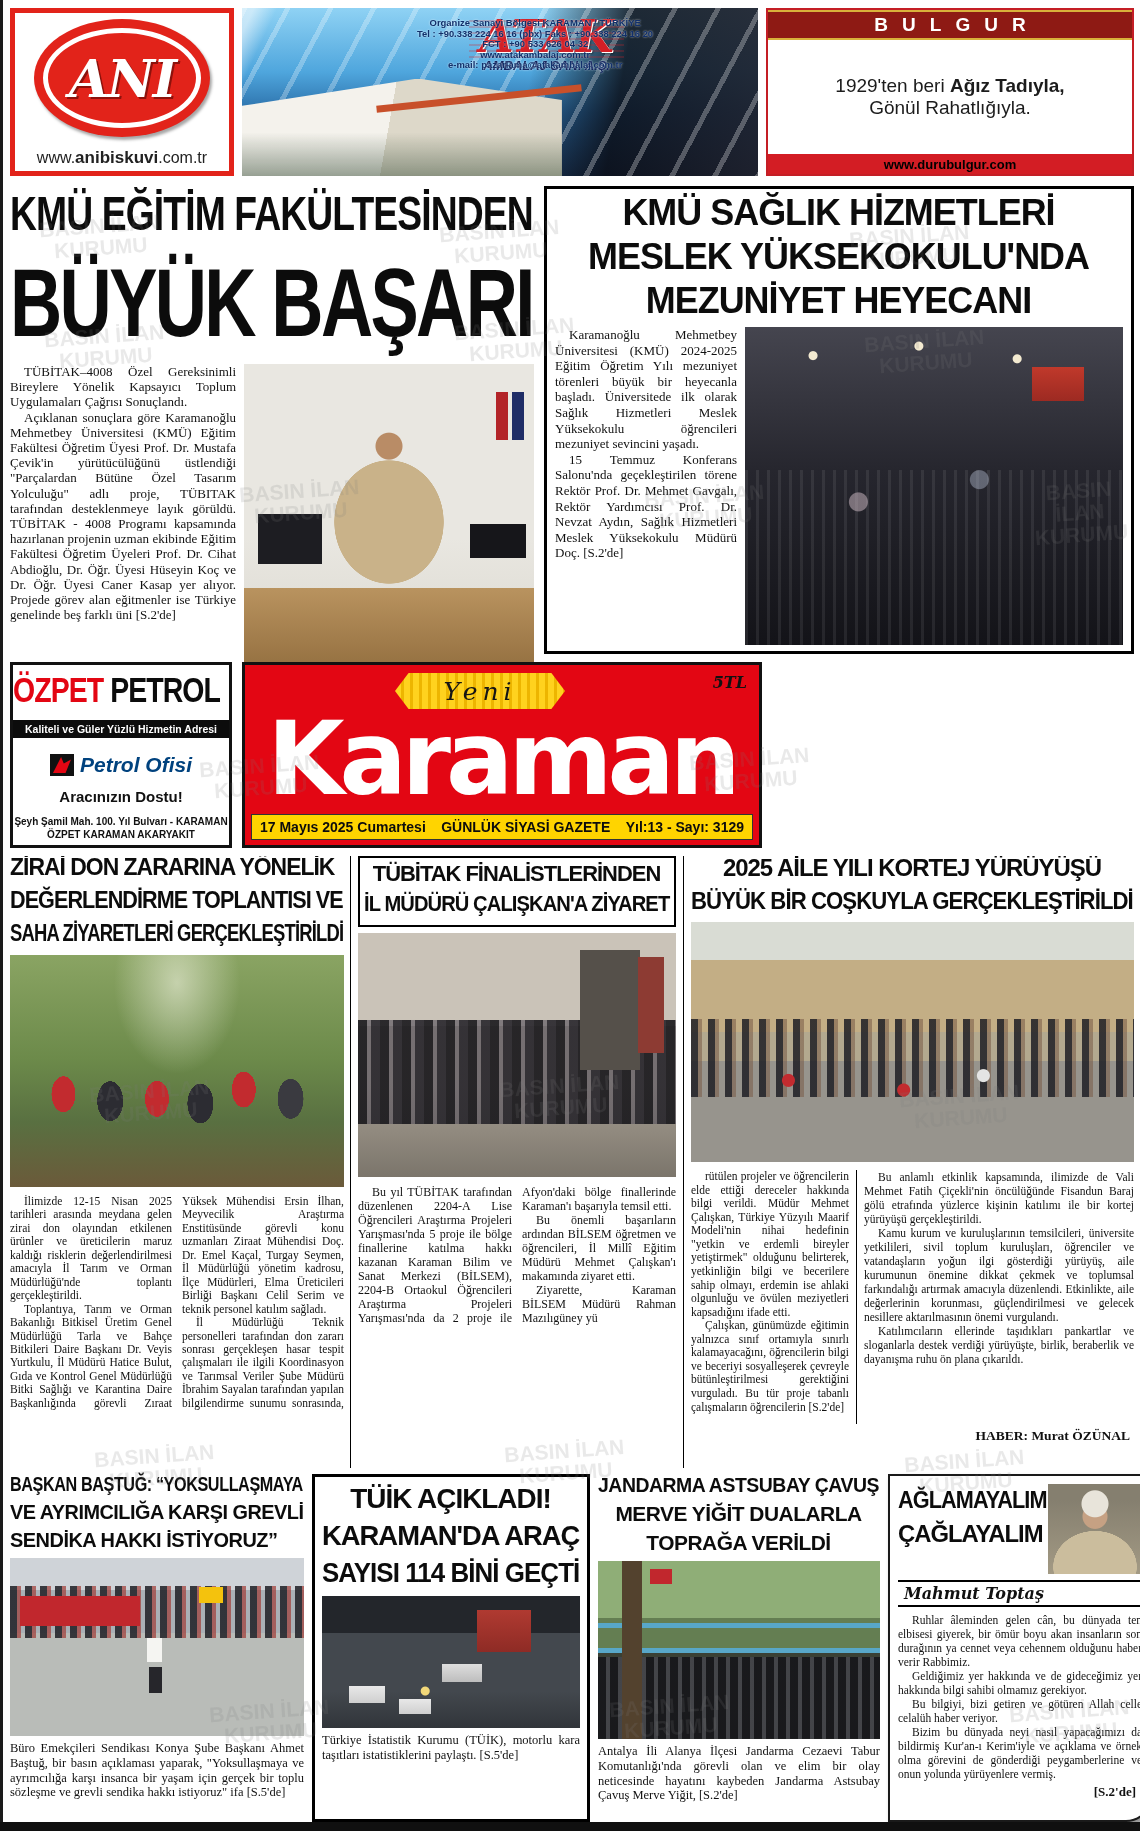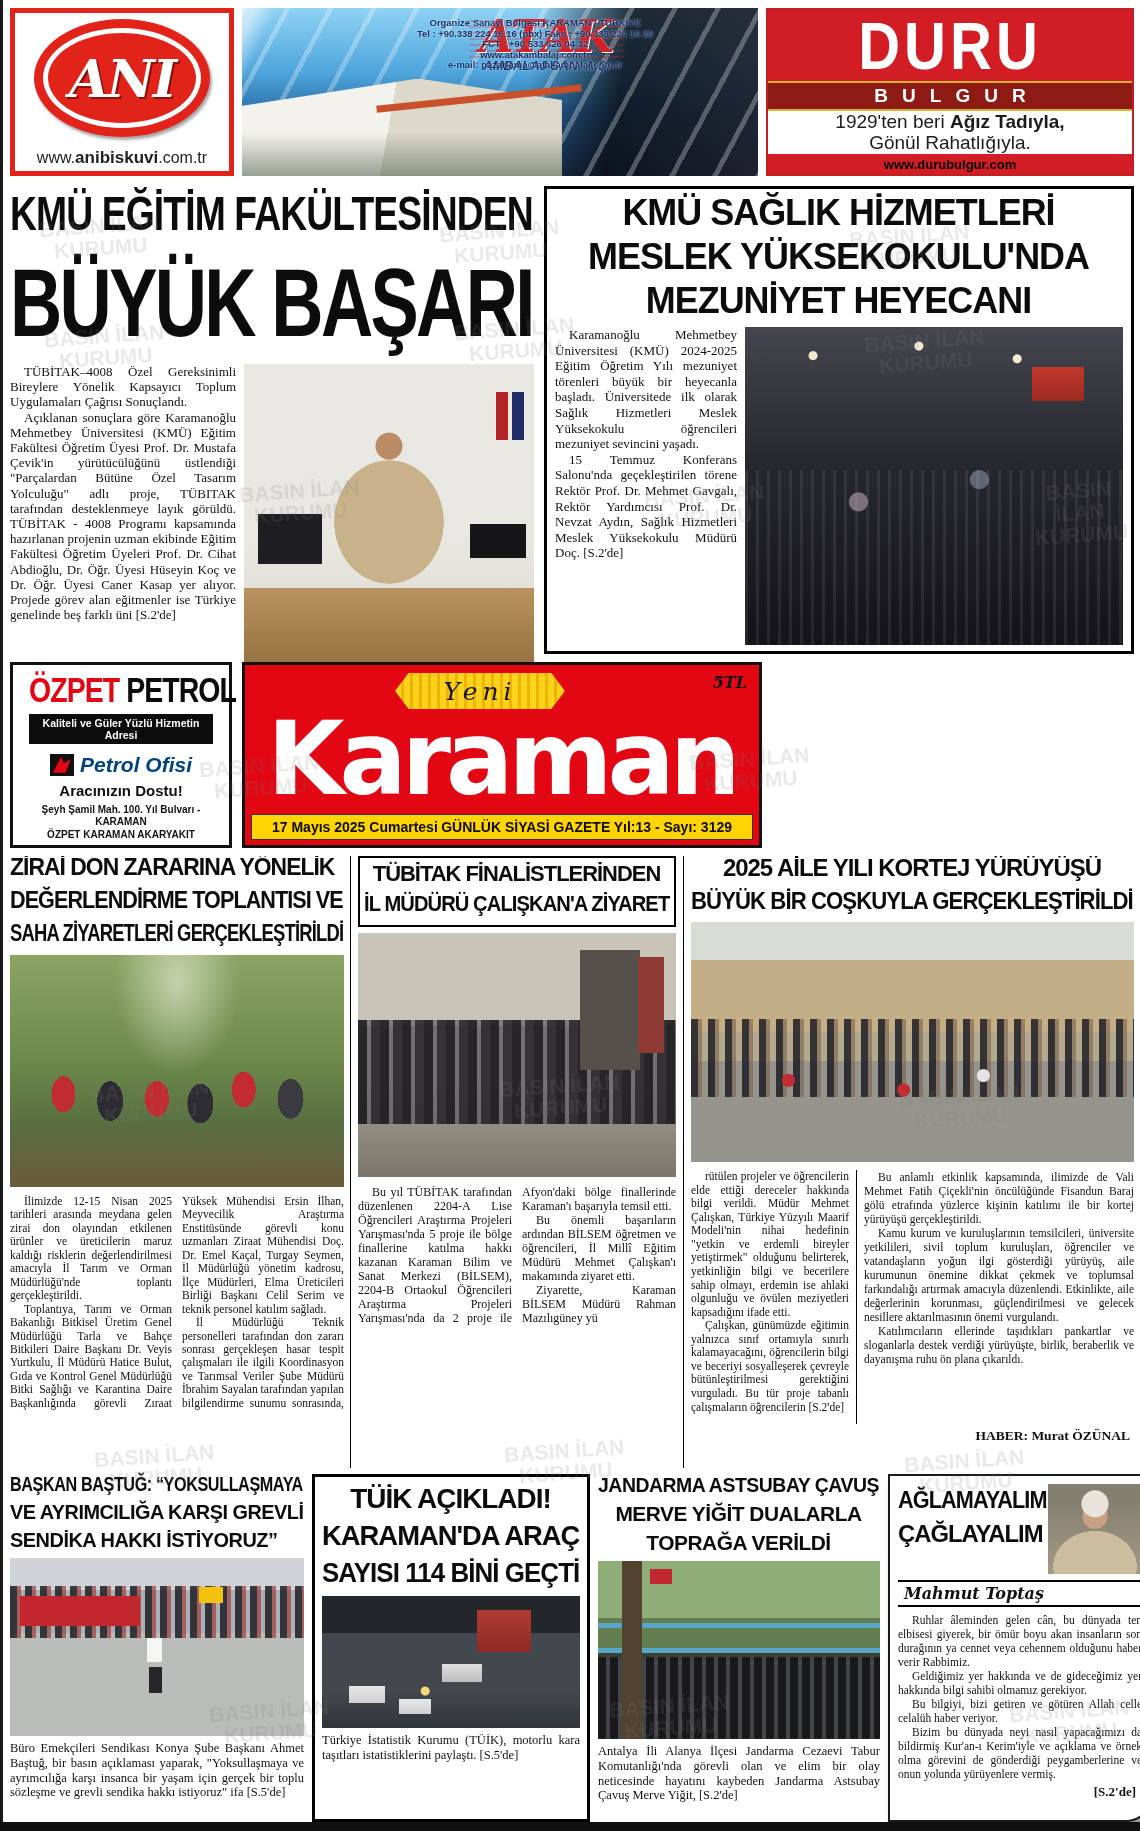--- a/index.html
+++ b/index.html
@@ -101,42 +101,42 @@
       radial-gradient(circle at 72% 10%, #f3ead0 0 4px, rgba(0,0,0,0) 5px),
       radial-gradient(circle at 30% 55%, rgba(210,190,200,.5) 0 9px, rgba(0,0,0,0) 10px),
       radial-gradient(circle at 62% 48%, rgba(190,200,220,.4) 0 9px, rgba(0,0,0,0) 10px),
       repeating-linear-gradient(90deg, rgba(255,255,255,.08) 0 3px, rgba(0,0,0,0) 3px 11px),
       linear-gradient(180deg, #45454f 0%, #26262e 45%, #131318 100%);
     background-size:52px 34px,auto,auto,auto,auto,auto,100% 55%,100% 100%;
     background-position:88% 14%,0 0,0 0,0 0,0 0,0 0,bottom,0 0; background-repeat:no-repeat; }
 
   
   .mastrow { position:absolute; top:662px; left:10px; width:1124px; height:186px; display:flex; gap:10px; }
-  .ad-ozpet { width:222px; border:3px solid #111; background:#fff; padding:6px 16px 4px; text-align:center; display:flex; flex-direction:column; justify-content:space-between; }
+  .ad-ozpet { width:222px; border:3px solid #111; background:#fff; padding:6px 0 4px; text-align:center; display:flex; flex-direction:column; justify-content:space-between; }
   .ozpet-title { font-family:"Liberation Sans",sans-serif; font-weight:bold; font-size:30px; letter-spacing:-1px; --sy:1.15; }
   .ozpet-title .red { color:#e30613; } .ozpet-title .blk { color:#0c0c0c; }
   .ozpet-band { background:#0c0c0c; color:#fff; font-family:"Liberation Sans",sans-serif; font-weight:bold; font-size:10.5px; padding:3px 0; margin:4px 0; }
   .ozpet-po { display:flex; align-items:center; justify-content:center; gap:6px; }
   .po-logo { width:24px; height:22px; background:#111; position:relative; }
   .po-logo:before { content:""; position:absolute; inset:3px; background:#e30613; clip-path:polygon(0 100%, 45% 0, 60% 40%, 100% 15%, 70% 100%); }
   .po-text { font-family:"Liberation Sans",sans-serif; font-weight:bold; font-style:italic; font-size:21px; color:#00427e; }
   .ozpet-slogan { font-family:"Liberation Sans",sans-serif; font-weight:bold; font-size:15px; }
   .ozpet-addr { font-family:"Liberation Sans",sans-serif; font-weight:bold; font-size:10px; line-height:1.25; }
 
   .masthead { width:520px; position:relative; border:3px solid #111; background:#e30613; }
   .ribbon { position:absolute; top:8px; left:150px; width:170px; height:36px;
     background:repeating-linear-gradient(90deg,#ffd21e 0 6px,#edb500 6px 9px);
     clip-path:polygon(0 50%, 8% 0, 92% 0, 100% 50%, 92% 100%, 8% 100%);
     display:flex; align-items:center; justify-content:center; }
   .ribbon span { font-family:"DejaVu Serif",serif; font-style:italic; font-size:25px; color:#151515; letter-spacing:5px; }
   .mast-title { position:absolute; top:34px; left:0; width:100%; text-align:center;
     font-family:"DejaVu Sans",sans-serif; font-weight:bold; font-size:100px; color:#fff; letter-spacing:-5px; --sy:1.02; }
   .mast-price { position:absolute; top:8px; right:12px; font-family:"DejaVu Serif",serif; font-style:italic; font-weight:bold; font-size:16px; color:#111; }
   .dateline { position:absolute; left:6px; right:6px; bottom:5px; height:26px; background:#ffd400; border:1px solid #333;
-    display:flex; align-items:center; justify-content:space-between; padding:0 20px;
+    display:flex; align-items:center; justify-content:space-between; padding:0 8px;
     font-family:"Liberation Sans",sans-serif; font-weight:bold; font-size:14px; color:#0c0c0c; }
 
   .ad-saray { flex:1; border:3px solid #3db5e6; background:#fff; position:relative; overflow:hidden; }
   .saray-tri { position:absolute; left:26px; top:14px; width:0; height:0; border-left:62px solid transparent; border-right:62px solid transparent; border-bottom:118px solid #1c75bc; }
   .saray-snow { position:absolute; left:74px; top:26px; width:28px; height:16px; background:#fff; clip-path:polygon(50% 0,100% 100%,75% 60%,50% 100%,25% 55%,0 100%); }
   .saray-lion { position:absolute; left:64px; top:64px; width:48px; height:52px; background:#fff; border-radius:50% 50% 40% 40%; }
   .saray-lion:before { content:""; position:absolute; left:10px; top:10px; width:26px; height:30px; background:#1c75bc; border-radius:50% 50% 45% 45%; }
   .saray-text { position:absolute; left:160px; top:26px; width:190px; text-align:center; }
   .saray-brand { font-family:"DejaVu Serif",serif; font-style:italic; font-weight:bold; font-size:46px; color:#e8450a; text-shadow:-2px -2px 0 #ffd24a, 2px 2px 0 #a33300; }
   .saray-div { margin-top:6px; font-family:"Liberation Sans",sans-serif; font-weight:bold; font-size:15px; color:#2aa9e0; letter-spacing:8px; text-indent:8px; }
@@ -269,23 +269,20 @@
       </div>
       <div class="atak-contact fit-lines">
           <p style="transform: scale(0.995781, 1);">Organize Sanayi Bölgesi KARAMAN / TÜRKİYE</p>
           <p style="transform: scale(0.987448, 1);">Tel : +90.338 224 16 16 (pbx)   Faks : +90.338 224 16 20</p>
           <p style="transform: scale(0.995781, 1);">FCT : +90 533 626 04 32</p>
           <p style="transform: scale(0.995781, 1);">www.atakambalaj.com.tr</p>
           <p style="transform: scale(0.995781, 1);">e-mail: pazarlama@atakambalaj.com.tr</p>
         </div>
     </div>
     <div class="ad-duru">
-      <div class="duru-top">
-        <span class="duru-brand">DURU</span>
-      </div>
       <div class="duru-band">
         <span class="duru-product">BULGUR</span>
       </div>
       <div class="duru-slogan">
         <div><span>1929'ten beri </span><b>Ağız Tadıyla,</b></div>
         <div>Gönül Rahatlığıyla.</div>
       </div>
       <div class="duru-url">www.durubulgur.com</div>
     </div>
   </header>

